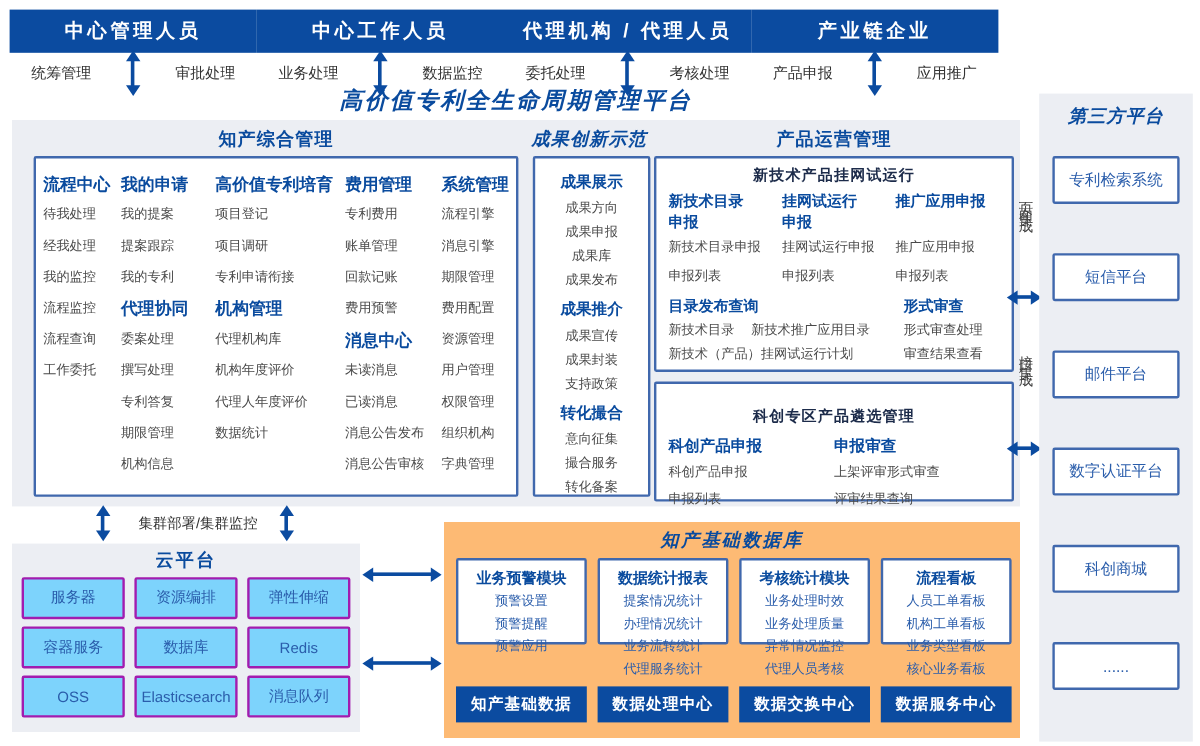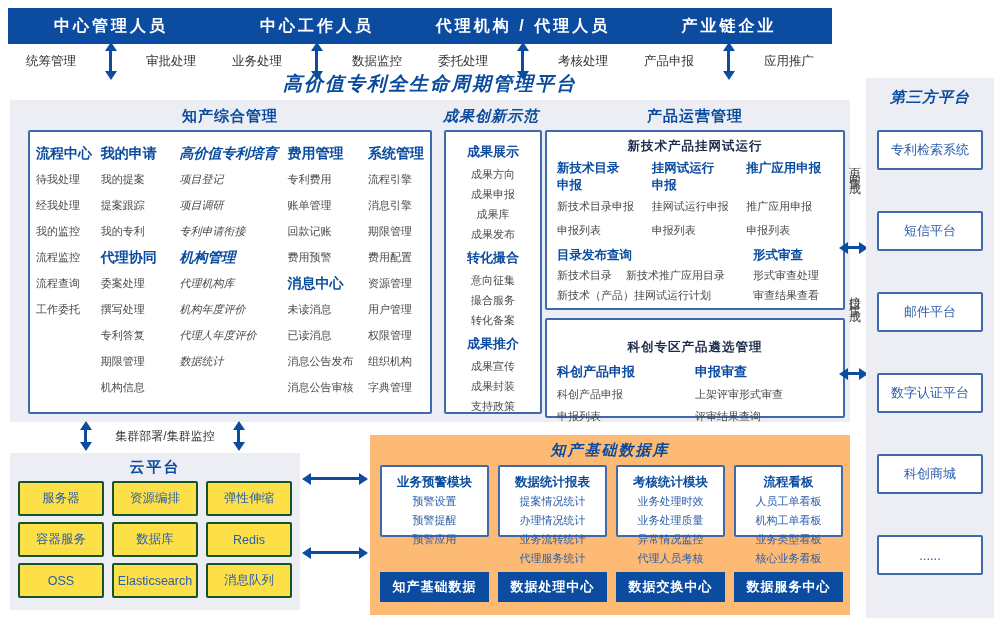--- a/index.html
+++ b/index.html
@@ -37,21 +37,21 @@
   #h-ipm{left:18px;top:7px;width:404px;}
   #h-ach{left:428px;top:7px;width:106px;font-style:italic;}
   #h-po{left:535px;top:7px;width:300px;}
   .wbox{position:absolute;background:#fff;border:2px solid #4068ad;border-radius:2px;box-sizing:border-box;}
 
   
   #box-ipm{left:18px;top:30px;width:404px;height:284px;padding:8px 6px;display:flex;gap:8px;}
   .ipm-col{font-size:11px;}
   .ipm-col:nth-child(1){width:58px;}
   .ipm-col:nth-child(2){width:72px;}
-  .ipm-col:nth-child(3){width:102px;font-style:italic;}
+  .ipm-col:nth-child(3){width:102px;}
   .ipm-col:nth-child(4){width:74px;}
   .ipm-col:nth-child(5){width:56px;}
   .grp-h{font-size:14px;font-weight:bold;color:#0a4b9e;line-height:26px;white-space:nowrap;}
   .itm{line-height:26px;color:#4a4a4a;white-space:nowrap;}
 
   
   #box-ach{left:434px;top:30px;width:98px;height:284px;padding:6px 2px;text-align:center;}
   .ach-h{font-size:13px;font-weight:bold;color:#0a4b9e;line-height:24px;margin-top:2px;}
   .ach-i{font-size:11px;color:#4a4a4a;line-height:20px;}
 
@@ -91,21 +91,21 @@
          font-size:13px;color:#2a5dab;}
 
   
   .cluster-label{position:absolute;left:100px;top:428px;width:130px;text-align:center;
          font-size:12px;color:#333;}
 
   
   #cloud{position:absolute;left:10px;top:453px;width:290px;height:157px;background:#eceef3;}
   #cloud-title{text-align:center;font-size:15px;font-weight:bold;color:#0a4b9e;padding-top:5px;letter-spacing:2px;}
   .cloud-grid{display:grid;grid-template-columns:repeat(3,86px);gap:6px 8px;padding:4px 8px 0;}
-  .cloud-box{height:35px;background:#fde047;border:2px solid #14532d;border-radius:2px;box-sizing:border-box;
+  .cloud-box{height:35px;background:#7dd3fc;border:2px solid #a21caf;border-radius:2px;box-sizing:border-box;
          display:flex;align-items:center;justify-content:center;font-size:12.5px;color:#2a5dab;}
 
   
   #dbp{position:absolute;left:370px;top:435px;width:480px;height:180px;background:#fdba74;}
   #db-title{text-align:center;padding-top:6px;font-size:15px;font-weight:bold;font-style:italic;
          color:#0a4b9e;letter-spacing:2px;}
   .db-mods{position:absolute;top:30px;left:10px;display:flex;gap:9px;}
   .db-mod{width:109px;height:72px;background:#fff;border:2px solid #4068ad;border-radius:2px;
          box-sizing:border-box;text-align:center;}
   .db-mod-h{font-size:12.5px;font-weight:bold;color:#0a4b9e;line-height:16px;margin-top:7px;margin-bottom:2px;}
@@ -273,35 +273,35 @@
         <div class="ach-h">成果展示</div>
         <div>
 
         <div class="ach-i">成果方向</div>
             <div class="ach-i">成果申报</div>
             <div class="ach-i">成果库</div>
             <div class="ach-i">成果发布</div>
           </div>
       </div>
         <div>
+        <div class="ach-h">成果推介</div>
+        <div>
+
+        <div class="ach-i">成果宣传</div>
+            <div class="ach-i">成果封装</div>
+            <div class="ach-i">支持政策</div>
+          </div>
+      </div>
+        <div>
         <div class="ach-h">转化撮合</div>
         <div>
 
         <div class="ach-i">意向征集</div>
             <div class="ach-i">撮合服务</div>
             <div class="ach-i">转化备案</div>
-          </div>
-      </div>
-        <div>
-        <div class="ach-h">成果推介</div>
-        <div>
-
-        <div class="ach-i">成果宣传</div>
-            <div class="ach-i">成果封装</div>
-            <div class="ach-i">支持政策</div>
           </div>
       </div>
       </div>
 
     <div class="wbox" id="box-po1">
       <div class="po-title">新技术产品挂网试运行</div>
       <div class="po-cols">
 
       <div class="po-col">
           <div class="po-h">新技术目录申报</div>

